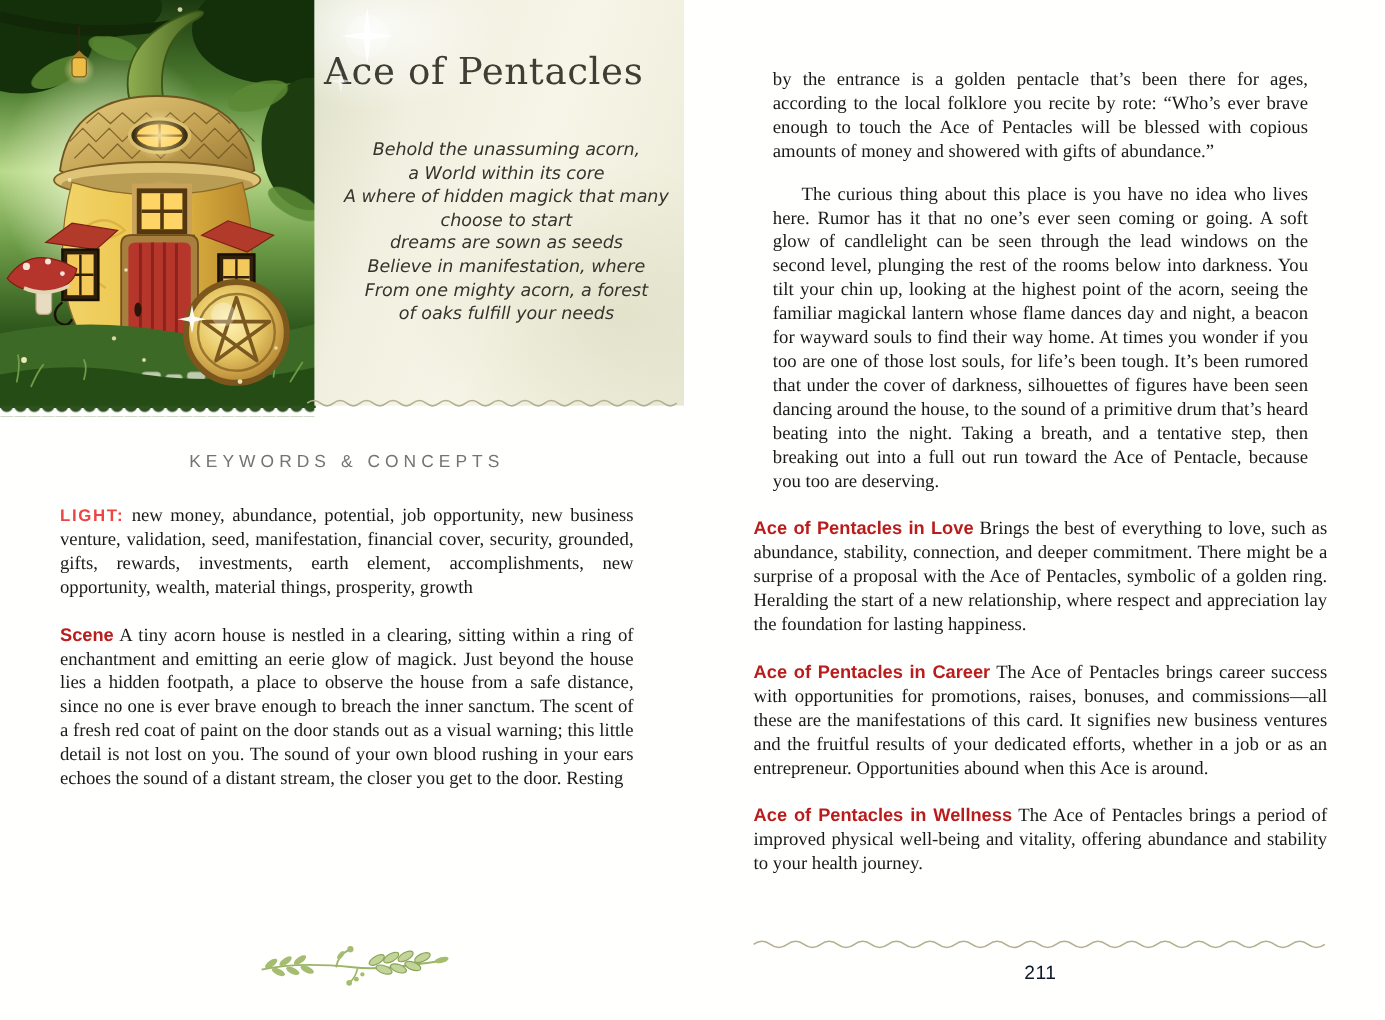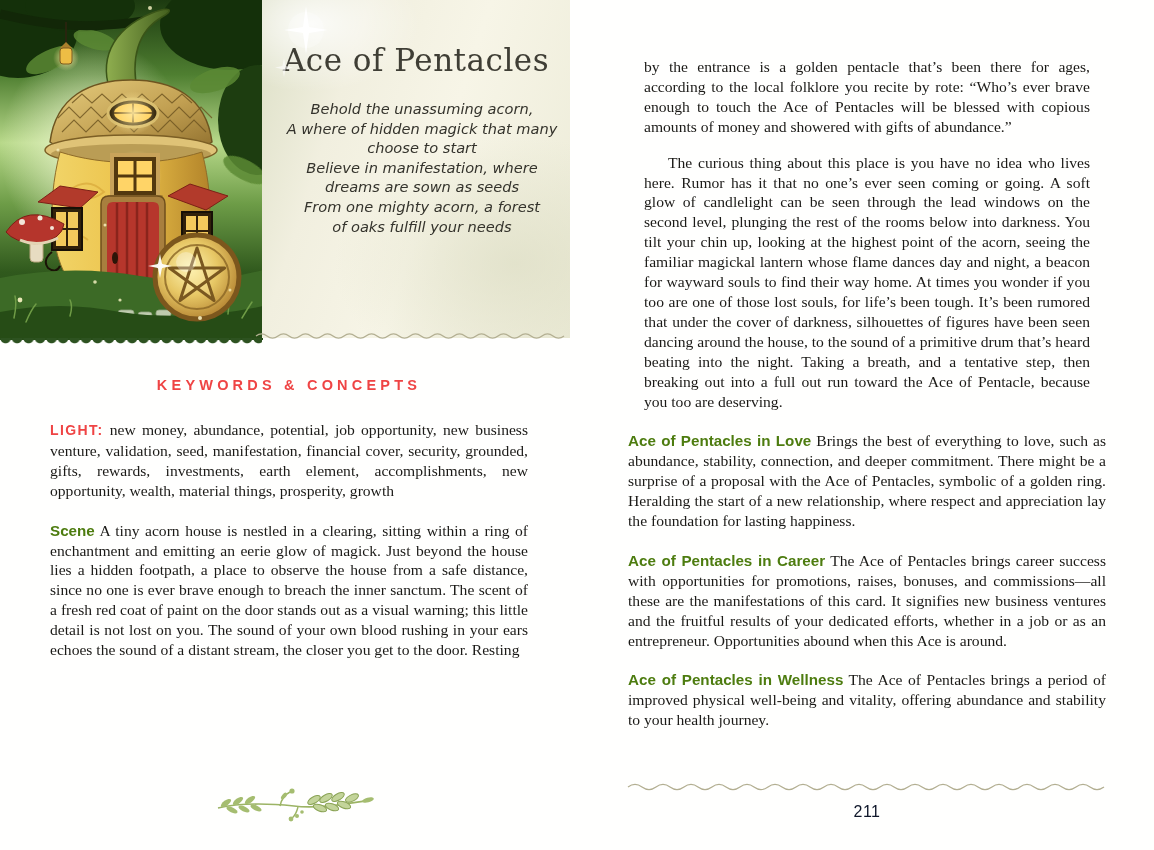--- a/index.html
+++ b/index.html
@@ -13,40 +13,40 @@
     background:radial-gradient(5.6px 5.6px at 5.6px 0px,#2d5220 4.8px,rgba(45,82,32,0) 5.8px);
     background-size:11.5px 9px;background-repeat:repeat-x;}
 
   
   .panel{position:absolute;left:262px;top:0;width:308px;height:338px;
     background:
       radial-gradient(150px 95px at 16% 7%, rgba(255,255,255,.85), rgba(255,255,255,0) 72%),
       radial-gradient(240px 170px at 82% 78%, rgba(219,220,194,.65), rgba(219,220,194,0) 75%),
       linear-gradient(108deg,#dcdfc6 0%,#f1efdf 26%,#f7f5e7 55%,#ecebd7 100%);}
   .panel-sparkles{position:absolute;left:6px;top:2px;}
-  .card-title{margin:42px 8px 0;text-align:center;font-family:"DejaVu Serif",serif;
+  .card-title{margin:42px 8px 0;font-family:"DejaVu Serif",serif;
     font-size:31px;font-weight:400;letter-spacing:.5px;color:#3f3e35;}
-  .poem{margin-top:21px;text-align:center;font-family:"DejaVu Sans",sans-serif;
+  .poem{margin-top:37px;text-align:center;font-family:"DejaVu Sans",sans-serif;
     font-style:italic;font-size:14.6px;line-height:19.6px;color:#34332c;padding-left:12px;}
   .poem span{display:block;}
 
   
   .wave{position:absolute;overflow:visible;}
   .wave path{fill:none;stroke:#b3af92;stroke-width:1.3px;}
   #panelWave{left:256px;top:330px;}
   #footerWave{left:628px;top:781px;}
 
   
   .col-left{position:absolute;left:50px;top:377px;width:478px;}
-  .kw-heading{text-align:center;font-family:"Liberation Sans",sans-serif;font-weight:700;
-    font-size:14.5px;letter-spacing:4.2px;color:#ef4444;margin:0 0 27px;}
+  .kw-heading{text-align:center;font-family:"Liberation Sans",sans-serif;font-weight:400;
+    font-size:14.5px;letter-spacing:4.2px;color:#737373;margin:0 0 27px;}
   .para{font-size:15.6px;line-height:19.9px;text-align:justify;margin:0 0 20px;}
   .label-green{font-family:"Liberation Sans",sans-serif;font-weight:700;font-size:14px;
     letter-spacing:1.4px;color:#ef4444;}
-  .label-bold{font-family:"Liberation Sans",sans-serif;font-weight:700;font-size:15.2px;color:#4d7c0f;}
+  .label-bold{font-family:"Liberation Sans",sans-serif;font-weight:700;font-size:15.2px;color:#b91c1c;}
 
   .ornament{position:absolute;left:214px;top:786px;}
 
   
   .col-right{position:absolute;left:628px;top:41px;width:478px;}
   .col-right .para{margin:16px;}
   .col-right .para.indent{text-indent:24px;}
   .col-right .section{margin:20px 0 0;}
   .page-num{position:absolute;left:628px;top:803px;width:478px;text-align:center;
     font-family:"Liberation Sans",sans-serif;font-size:16px;letter-spacing:.5px;color:#0f172a;}
@@ -240,24 +240,25 @@
       <circle cx="38" cy="28" r="18" fill="#ffffff" opacity=".28"></circle>
       <g fill="#ffffff">
         <path d="M38,4 L41,25 L60,28 L41,31 L38,52 L35,31 L16,28 L35,25 Z" opacity=".95"></path>
         <circle cx="38" cy="28" r="4" opacity=".9"></circle>
         <path d="M16,56 L17.6,64 L25,65.6 L17.6,67.2 L16,75 L14.4,67.2 L7,65.6 L14.4,64 Z" opacity=".6"></path>
       </g>
     </svg>
     <h1 class="card-title">Ace of Pentacles</h1>
     <div class="poem">
       <span>Behold the unassuming acorn,</span>
+      <span>a World within its core</span>
       <span>A where of hidden magick that many</span>
       <span>choose to start</span>
+      <span>dreams are sown as seeds</span>
       <span>Believe in manifestation, where</span>
-      <span>dreams are sown as seeds</span>
       <span>From one mighty acorn, a forest</span>
       <span>of oaks fulfill your needs</span>
     </div>
   </div>
 
   <svg id="panelWave" class="wave" width="314" height="12">
       <path d="M0 6 q 5.5 -4.4 11 0 q 5.5 4.4 11 0 q 5.5 -4.4 11 0 q 5.5 4.4 11 0 q 5.5 -4.4 11 0 q 5.5 4.4 11 0 q 5.5 -4.4 11 0 q 5.5 4.4 11 0 q 5.5 -4.4 11 0 q 5.5 4.4 11 0 q 5.5 -4.4 11 0 q 5.5 4.4 11 0 q 5.5 -4.4 11 0 q 5.5 4.4 11 0 q 5.5 -4.4 11 0 q 5.5 4.4 11 0 q 5.5 -4.4 11 0 q 5.5 4.4 11 0 q 5.5 -4.4 11 0 q 5.5 4.4 11 0 q 5.5 -4.4 11 0 q 5.5 4.4 11 0 q 5.5 -4.4 11 0 q 5.5 4.4 11 0 q 5.5 -4.4 11 0 q 5.5 4.4 11 0 q 5.5 -4.4 11 0 q 5.5 4.4 11 0"></path>
     </svg>
 
   <div class="col-left">

